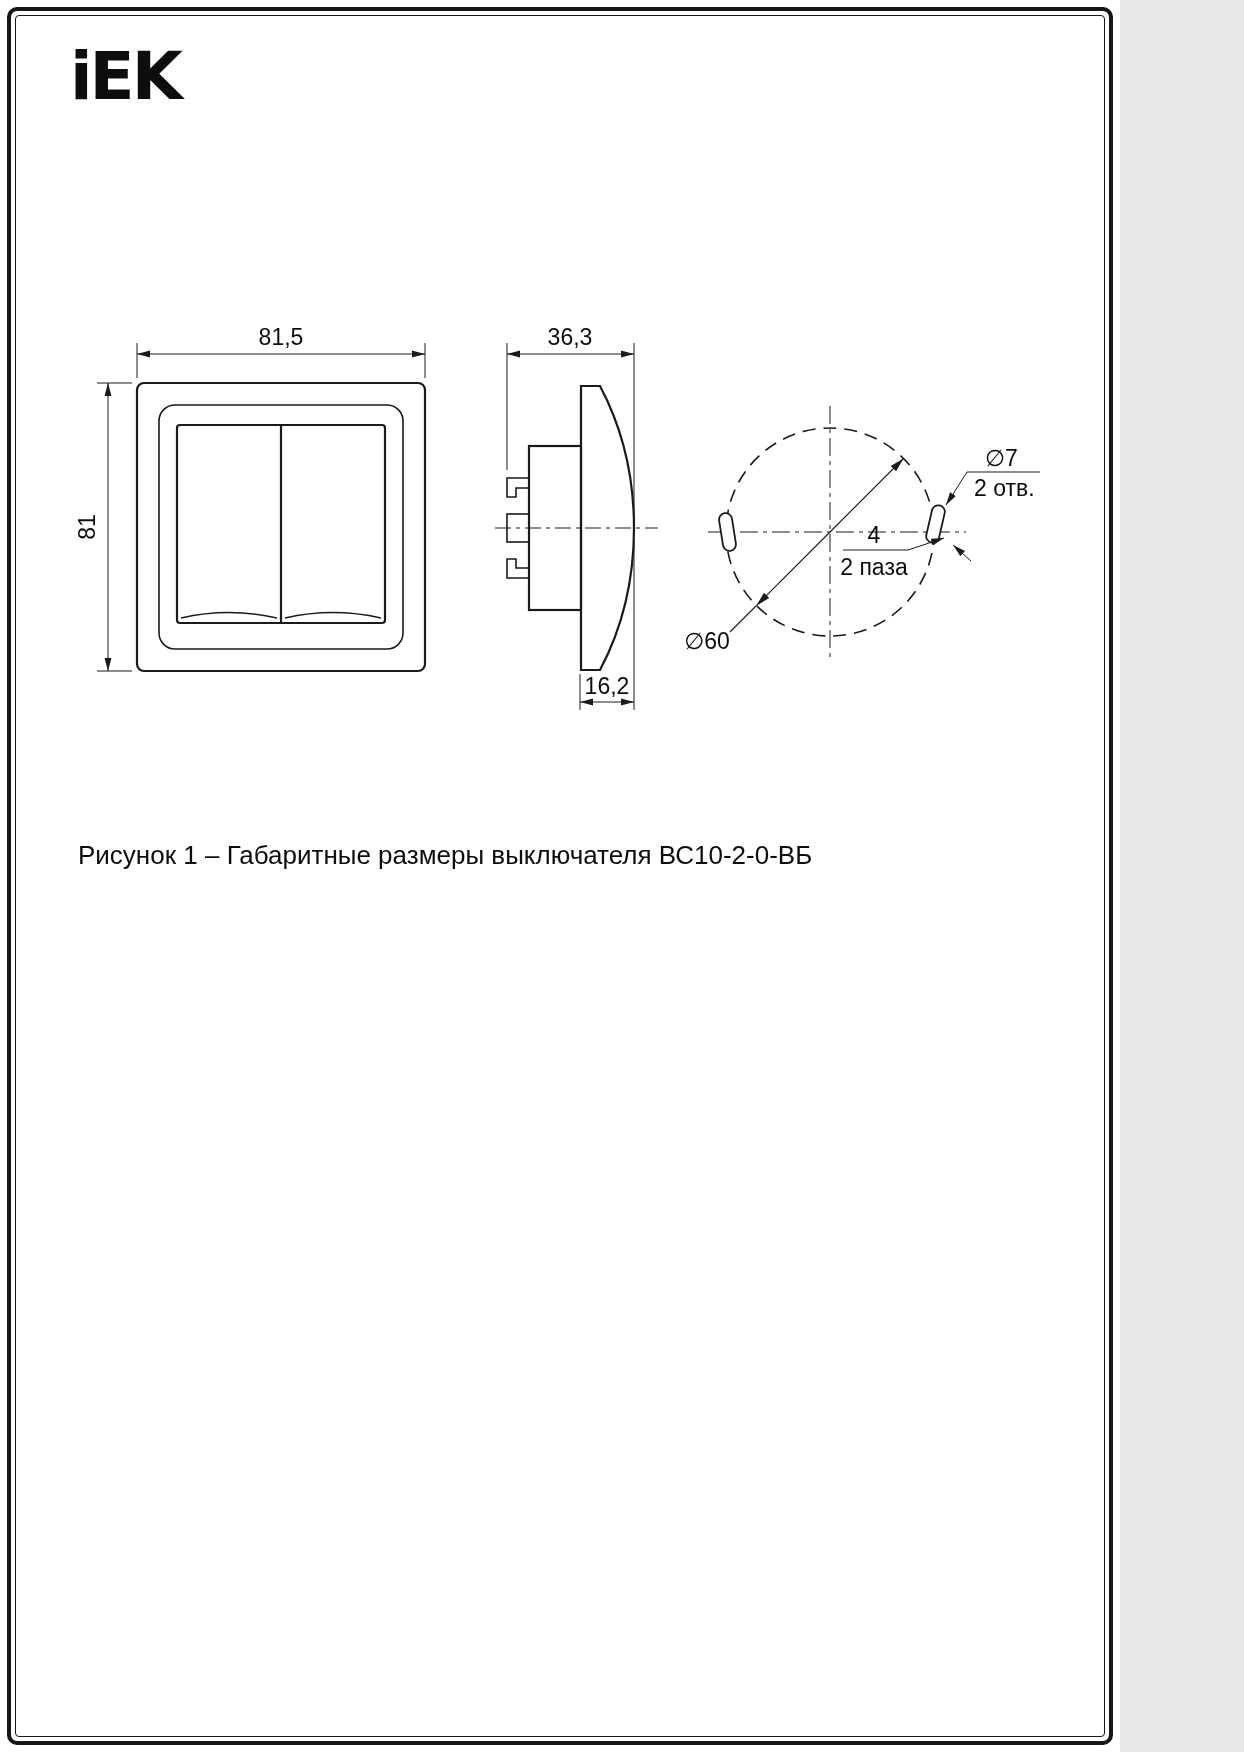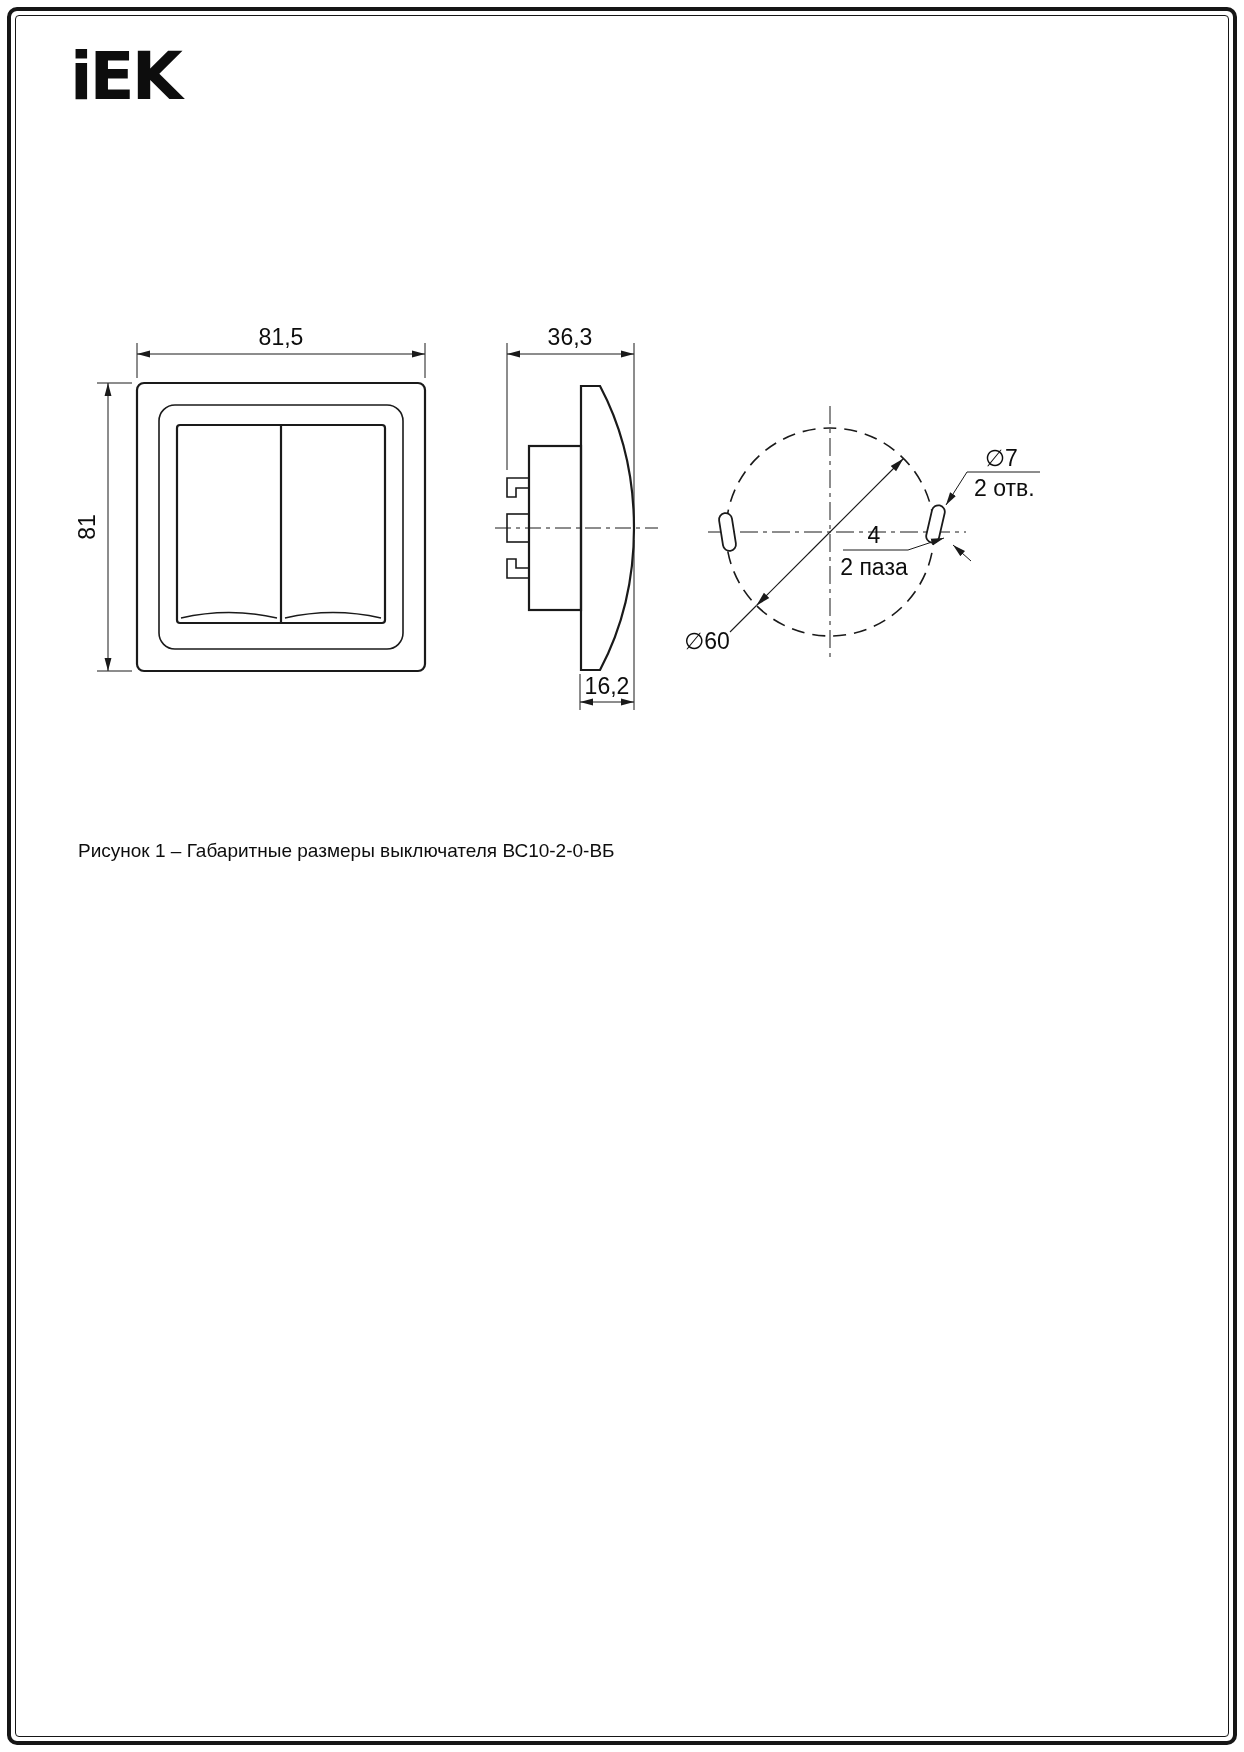--- a/index.html
+++ b/index.html
@@ -1,18 +1,18 @@
 <!DOCTYPE html>
 <html><head>
 <meta charset="utf-8">
 <style>
   html,body{margin:0;padding:0;background:#e8e8e8;}
   .page{
     position:relative;
-    width:1244px;height:1752px;
+    width:1120px;height:1752px;
     background:#ffffff;
     font-family:"Liberation Sans", sans-serif;
     color:#111;
     overflow:hidden;
   }
   .frame-outer{
     position:absolute; inset:7px;
     border:4px solid #161616;
     border-radius:10px;
     pointer-events:none;
@@ -24,21 +24,21 @@
     pointer-events:none;
   }
   .logo{
     position:absolute; left:70px; top:38px;
     font-family:"DejaVu Sans", sans-serif;
     font-size:66px; font-weight:800; letter-spacing:-3px;
     color:#0d0d0d;
   }
   .caption{
     position:absolute; left:78px; top:840px;
-    font-size:19px; color:#0d0d0d;
+    font-size:26px; color:#0d0d0d;
   }
   svg{position:absolute; left:0; top:300px;}
   .dim{
     font-family:"Liberation Sans", sans-serif;
     font-size:23px; fill:#0d0d0d; stroke:none;
   }
 </style>
 </head>
 <body>
 

